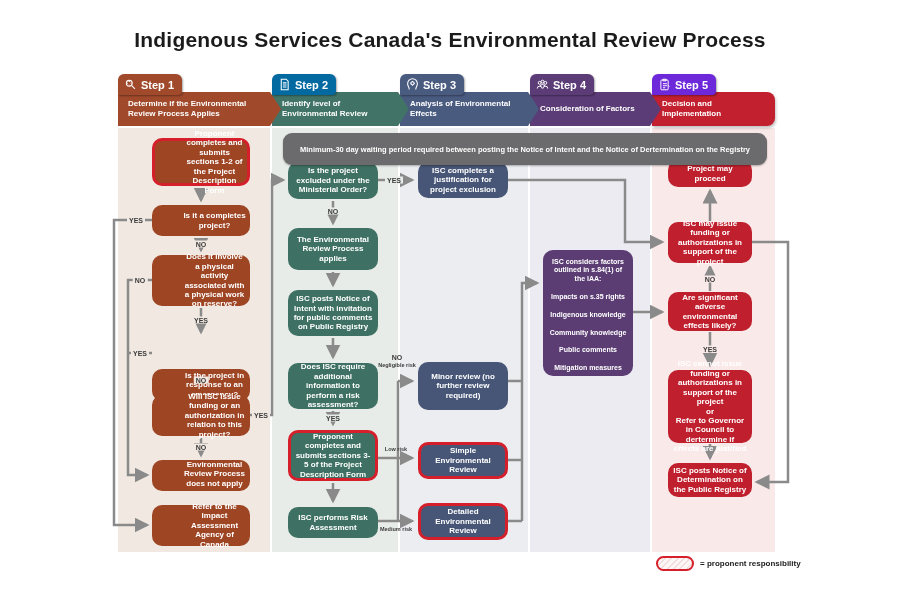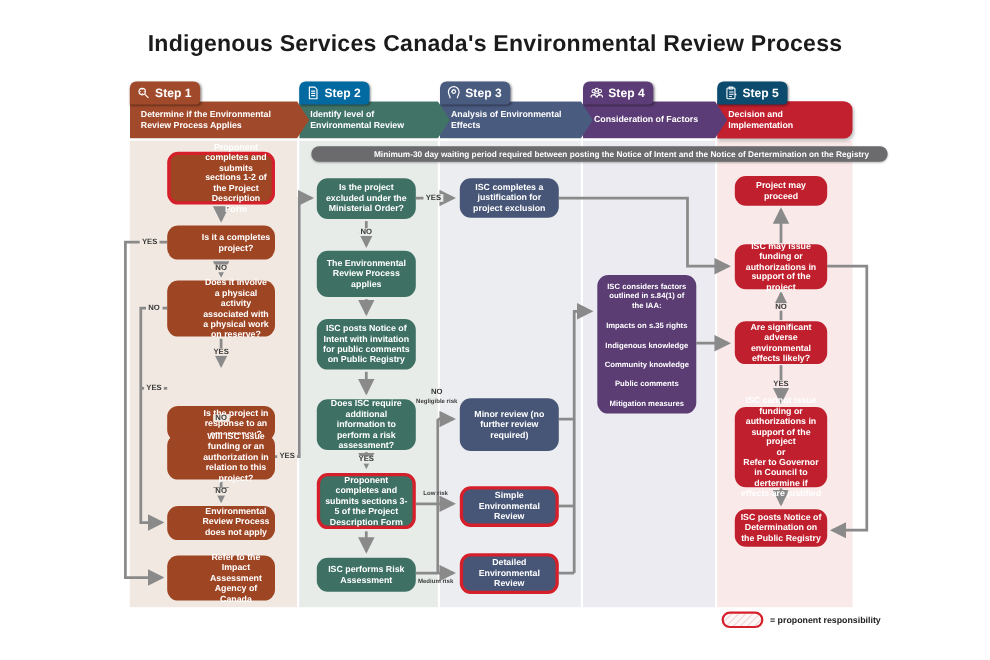--- a/index.html
+++ b/index.html
@@ -8,22 +8,22 @@
   .abs{position:absolute;}
   #page-title{left:0;top:28px;width:900px;text-align:center;font-size:21px;font-weight:bold;color:#1b1b1b;letter-spacing:.2px;}
   .colbg{top:128px;height:424px;}
   .step-banner{top:92px;height:34px;display:flex;align-items:center;box-shadow:1px 2px 3px rgba(0,0,0,.25);}
   .step-banner .bt{color:#fff;font-size:8px;font-weight:bold;line-height:1.25;padding-left:10px;padding-right:16px;}
   .chev{clip-path:polygon(0 0,calc(100% - 11px) 0,100% 50%,calc(100% - 11px) 100%,0 100%);}
   .step-tab{top:74px;height:21px;width:64px;border-radius:6px 6px 4px 0;display:flex;align-items:center;gap:4px;
             padding-left:6px;box-sizing:border-box;box-shadow:1px 1px 2px rgba(0,0,0,.35);z-index:20;}
   .step-tab .tl{color:#fff;font-size:11px;font-weight:bold;}
   .step-tab svg{width:13px;height:13px;flex:0 0 auto;}
-  .pill{left:283px;top:133px;width:484px;height:14px;background:#6b6b6d;border-radius:9px;z-index:6;
-        display:flex;align-items:center;justify-content:center;color:#fff;font-size:7.5px;font-weight:bold;box-shadow:0 1px 2px rgba(0,0,0,.3);padding-left:40px;}
+  .pill{left:283px;top:133px;width:484px;height:32px;background:#6b6b6d;border-radius:9px;z-index:6;
+        display:flex;align-items:center;justify-content:center;color:#fff;font-size:7.5px;font-weight:bold;box-shadow:0 1px 2px rgba(0,0,0,.3);}
   .box{border-radius:10px;display:flex;align-items:center;justify-content:center;text-align:center;
        color:#fff;font-size:8px;font-weight:bold;line-height:1.18;padding:3px 4px;box-sizing:border-box;z-index:5;}
   .box span{white-space:pre-line;}
   .prop{border:3px solid #d51f2a;}
   .c1{background:#9e4524;padding-left:31px;}
   .c2{background:#3e7163;}
   .c3{background:#475677;}
   .c4{background:#5b3d74;}
   .c5{background:#c0202e;}
   .lbl{z-index:7;font-size:7px;font-weight:bold;color:#3a3a3a;transform:translate(-50%,-50%);padding:0 2px;line-height:1;}
@@ -150,21 +150,21 @@
     <svg viewBox="0 0 16 16">
         <g stroke="#fff" stroke-width="1.2" fill="none">
           <circle cx="4.5" cy="6" r="1.8"></circle>
           <circle cx="11.5" cy="6" r="1.8"></circle>
           <circle cx="8" cy="4.5" r="1.8"></circle>
           <path d="M1.5,13 a3,3 0 0 1 6,0 M5,11 a3,3 0 0 1 6,0 M8.5,13 a3,3 0 0 1 6,0"></path>
         </g>
       </svg>
     <span class="tl">Step 4</span>
   </div>
-  <div class="abs step-tab" style="left:652px;background:#0c4a6e;">
+  <div class="abs step-tab" style="left:652px;background:#6d28d9;">
     <svg viewBox="0 0 16 16">
         <g stroke="#fff" stroke-width="1.2" fill="none">
           <rect x="3.5" y="2.5" width="9" height="12" rx="1"></rect>
           <path d="M6,1.5 h4 v2 h-4 z M6,7 h5 M6,9.5 h5 M6,12 h3"></path>
           <path d="M12.5,9 L14,10.5"></path>
         </g>
       </svg>
     <span class="tl">Step 5</span>
   </div>
 

